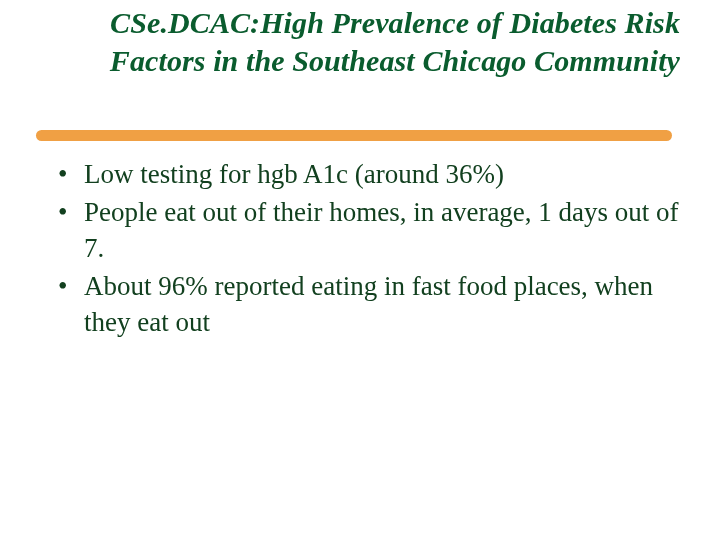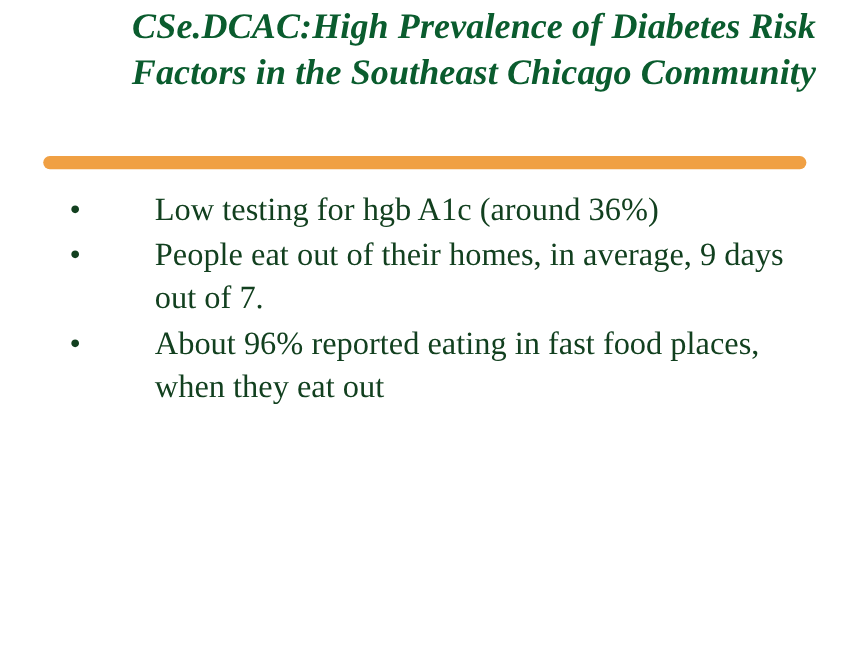--- a/index.html
+++ b/index.html
@@ -62,40 +62,39 @@
   }
   .bullet-dot {
     position: absolute;
     left: 14px;
     top: 0;
     font-size: 27px;
     line-height: 1.33;
   }
   .bullet-text {
     display: block;
-    margin-left: 45px;
   }
 </style>
 </head>
 <body>
 
 <div class="slide">
 
   <div class="slide-title">CSe.DCAC:High  Prevalence of Diabetes Risk Factors in the Southeast Chicago Community</div>
 
   <div class="title-rule"></div>
 
   <ul class="body-list">
     <li class="bullet-item">
       <span class="bullet-dot">•</span>
       <span class="bullet-text">Low testing for hgb A1c (around 36%)</span>
     </li>
     <li class="bullet-item">
       <span class="bullet-dot">•</span>
-      <span class="bullet-text">People eat out of their homes, in average, 9 days out of 7.</span>
+      <span class="bullet-text">People eat out of their homes, in average, 1 days out of 7.</span>
     </li>
     <li class="bullet-item">
       <span class="bullet-dot">•</span>
       <span class="bullet-text">About 96% reported eating in fast food places, when they eat out</span>
     </li>
   </ul>
 
 </div>
 
 </body></html>

